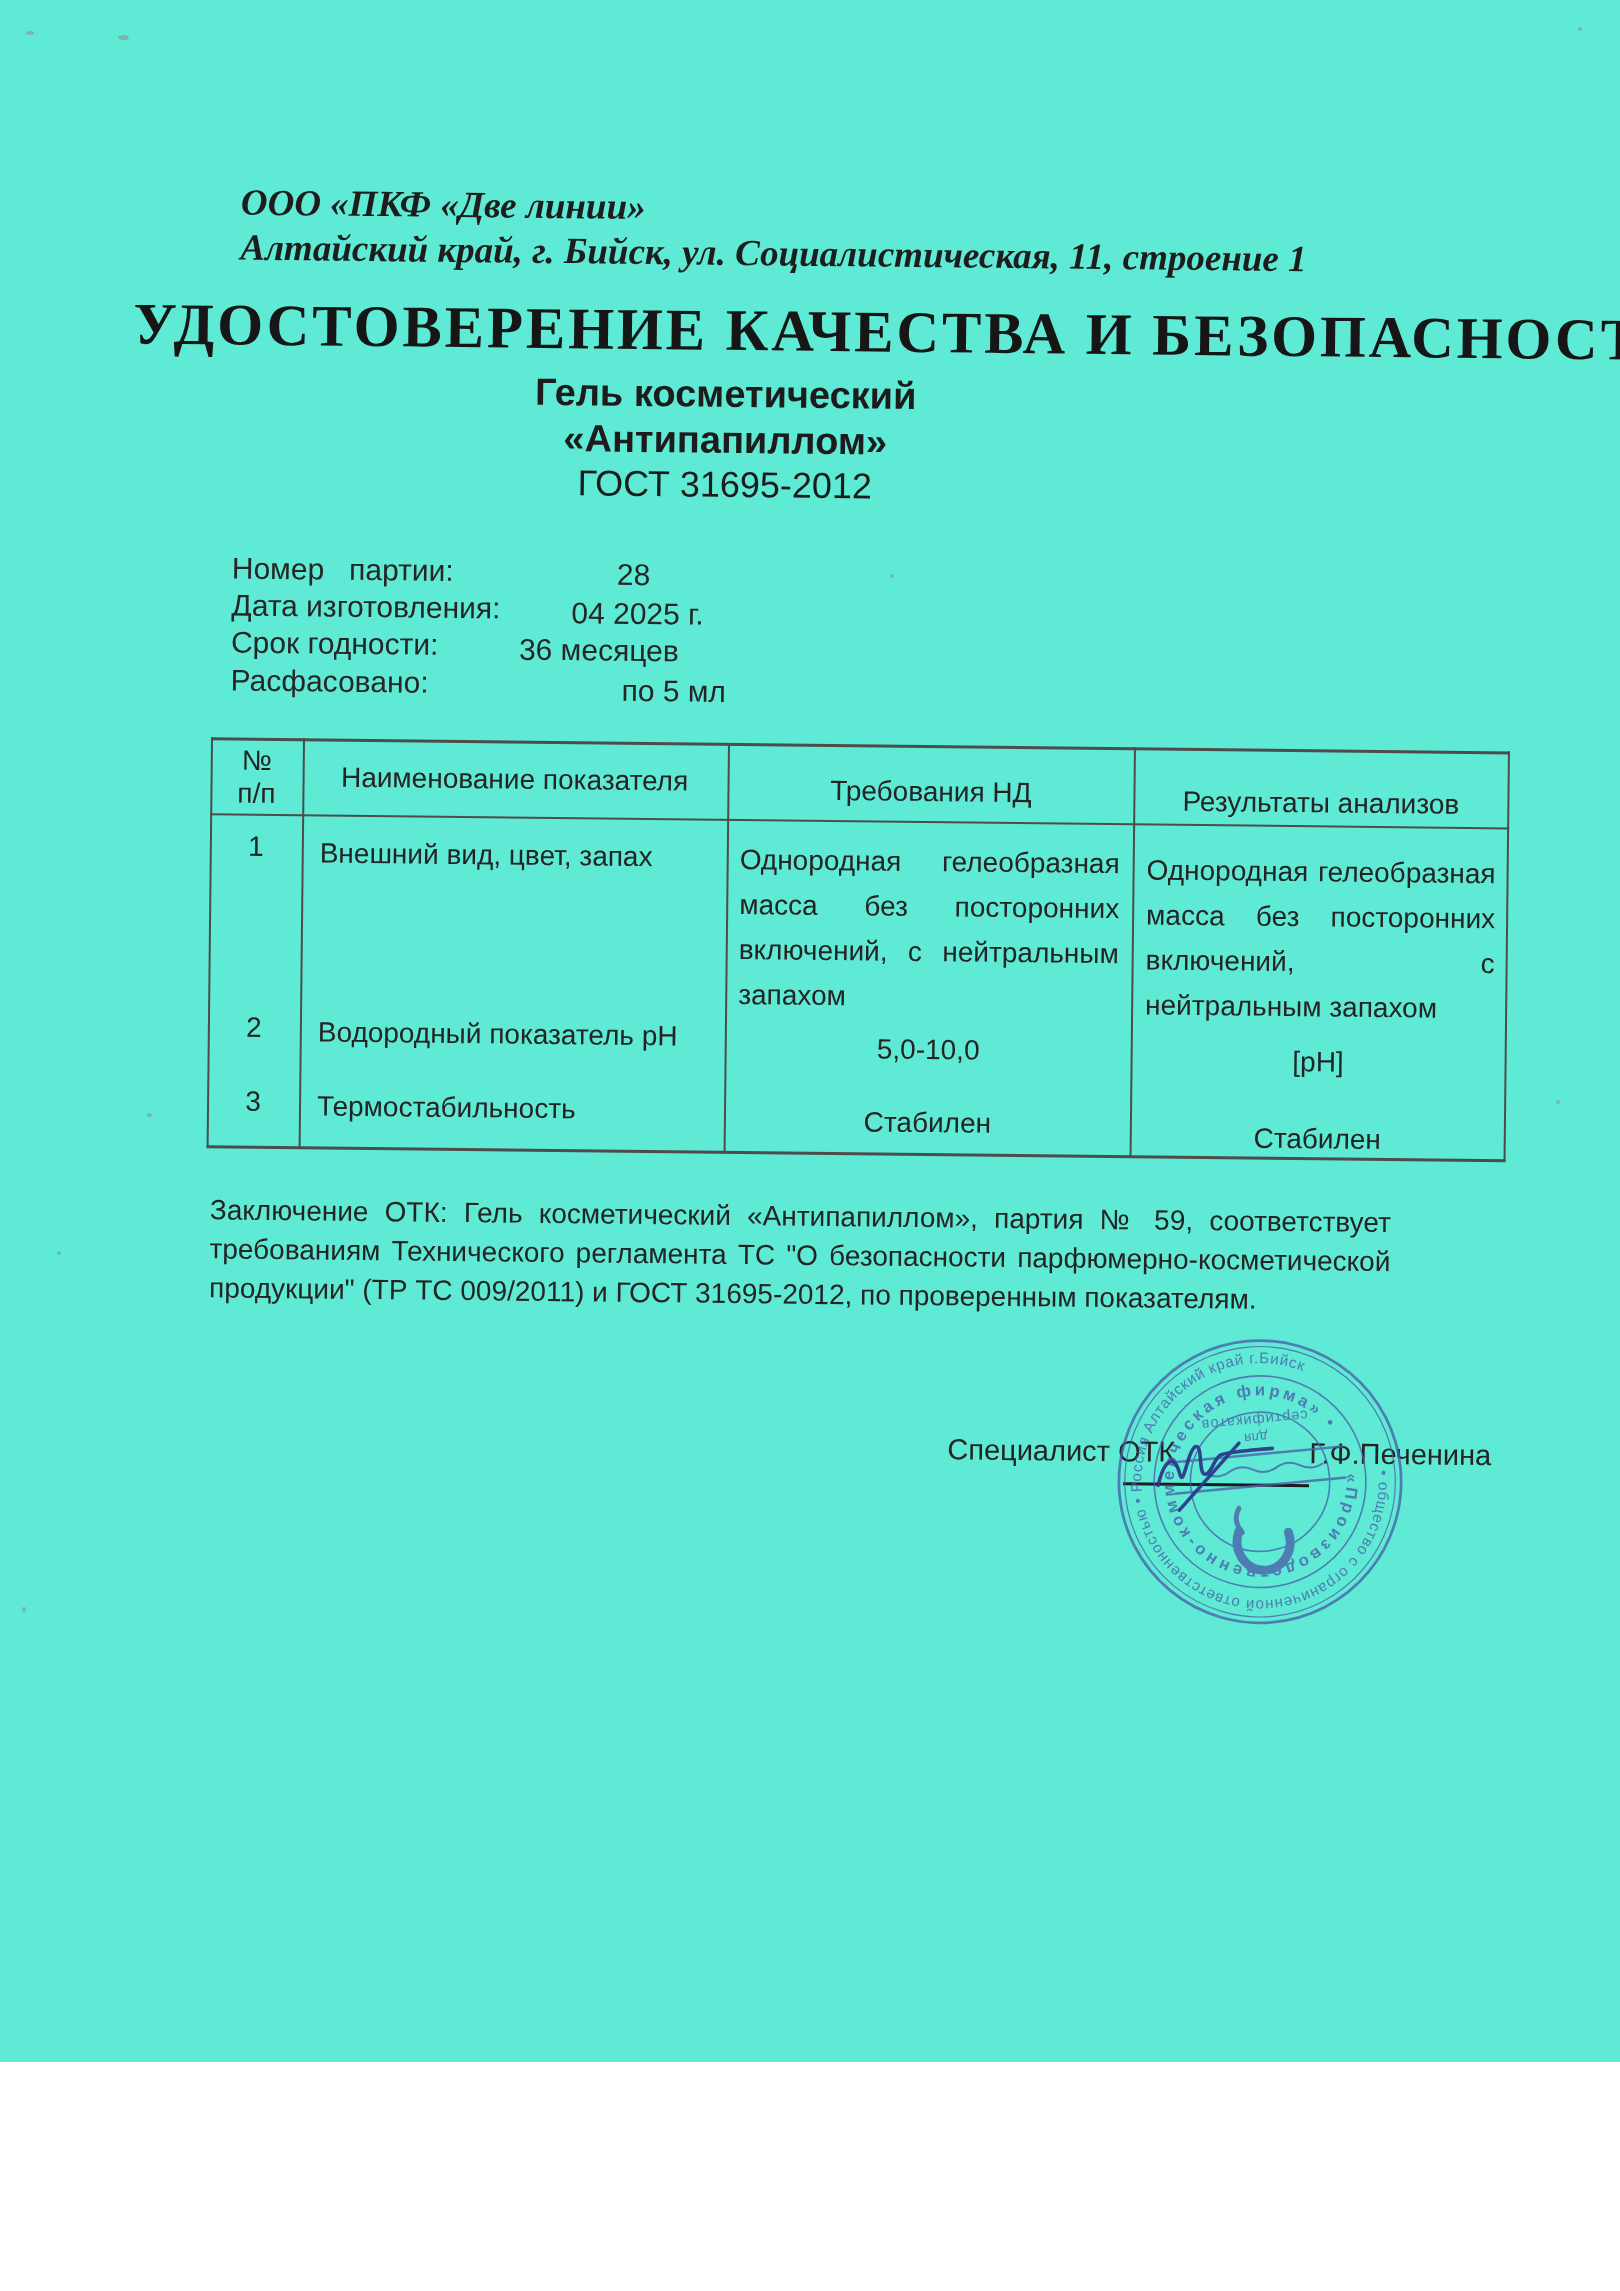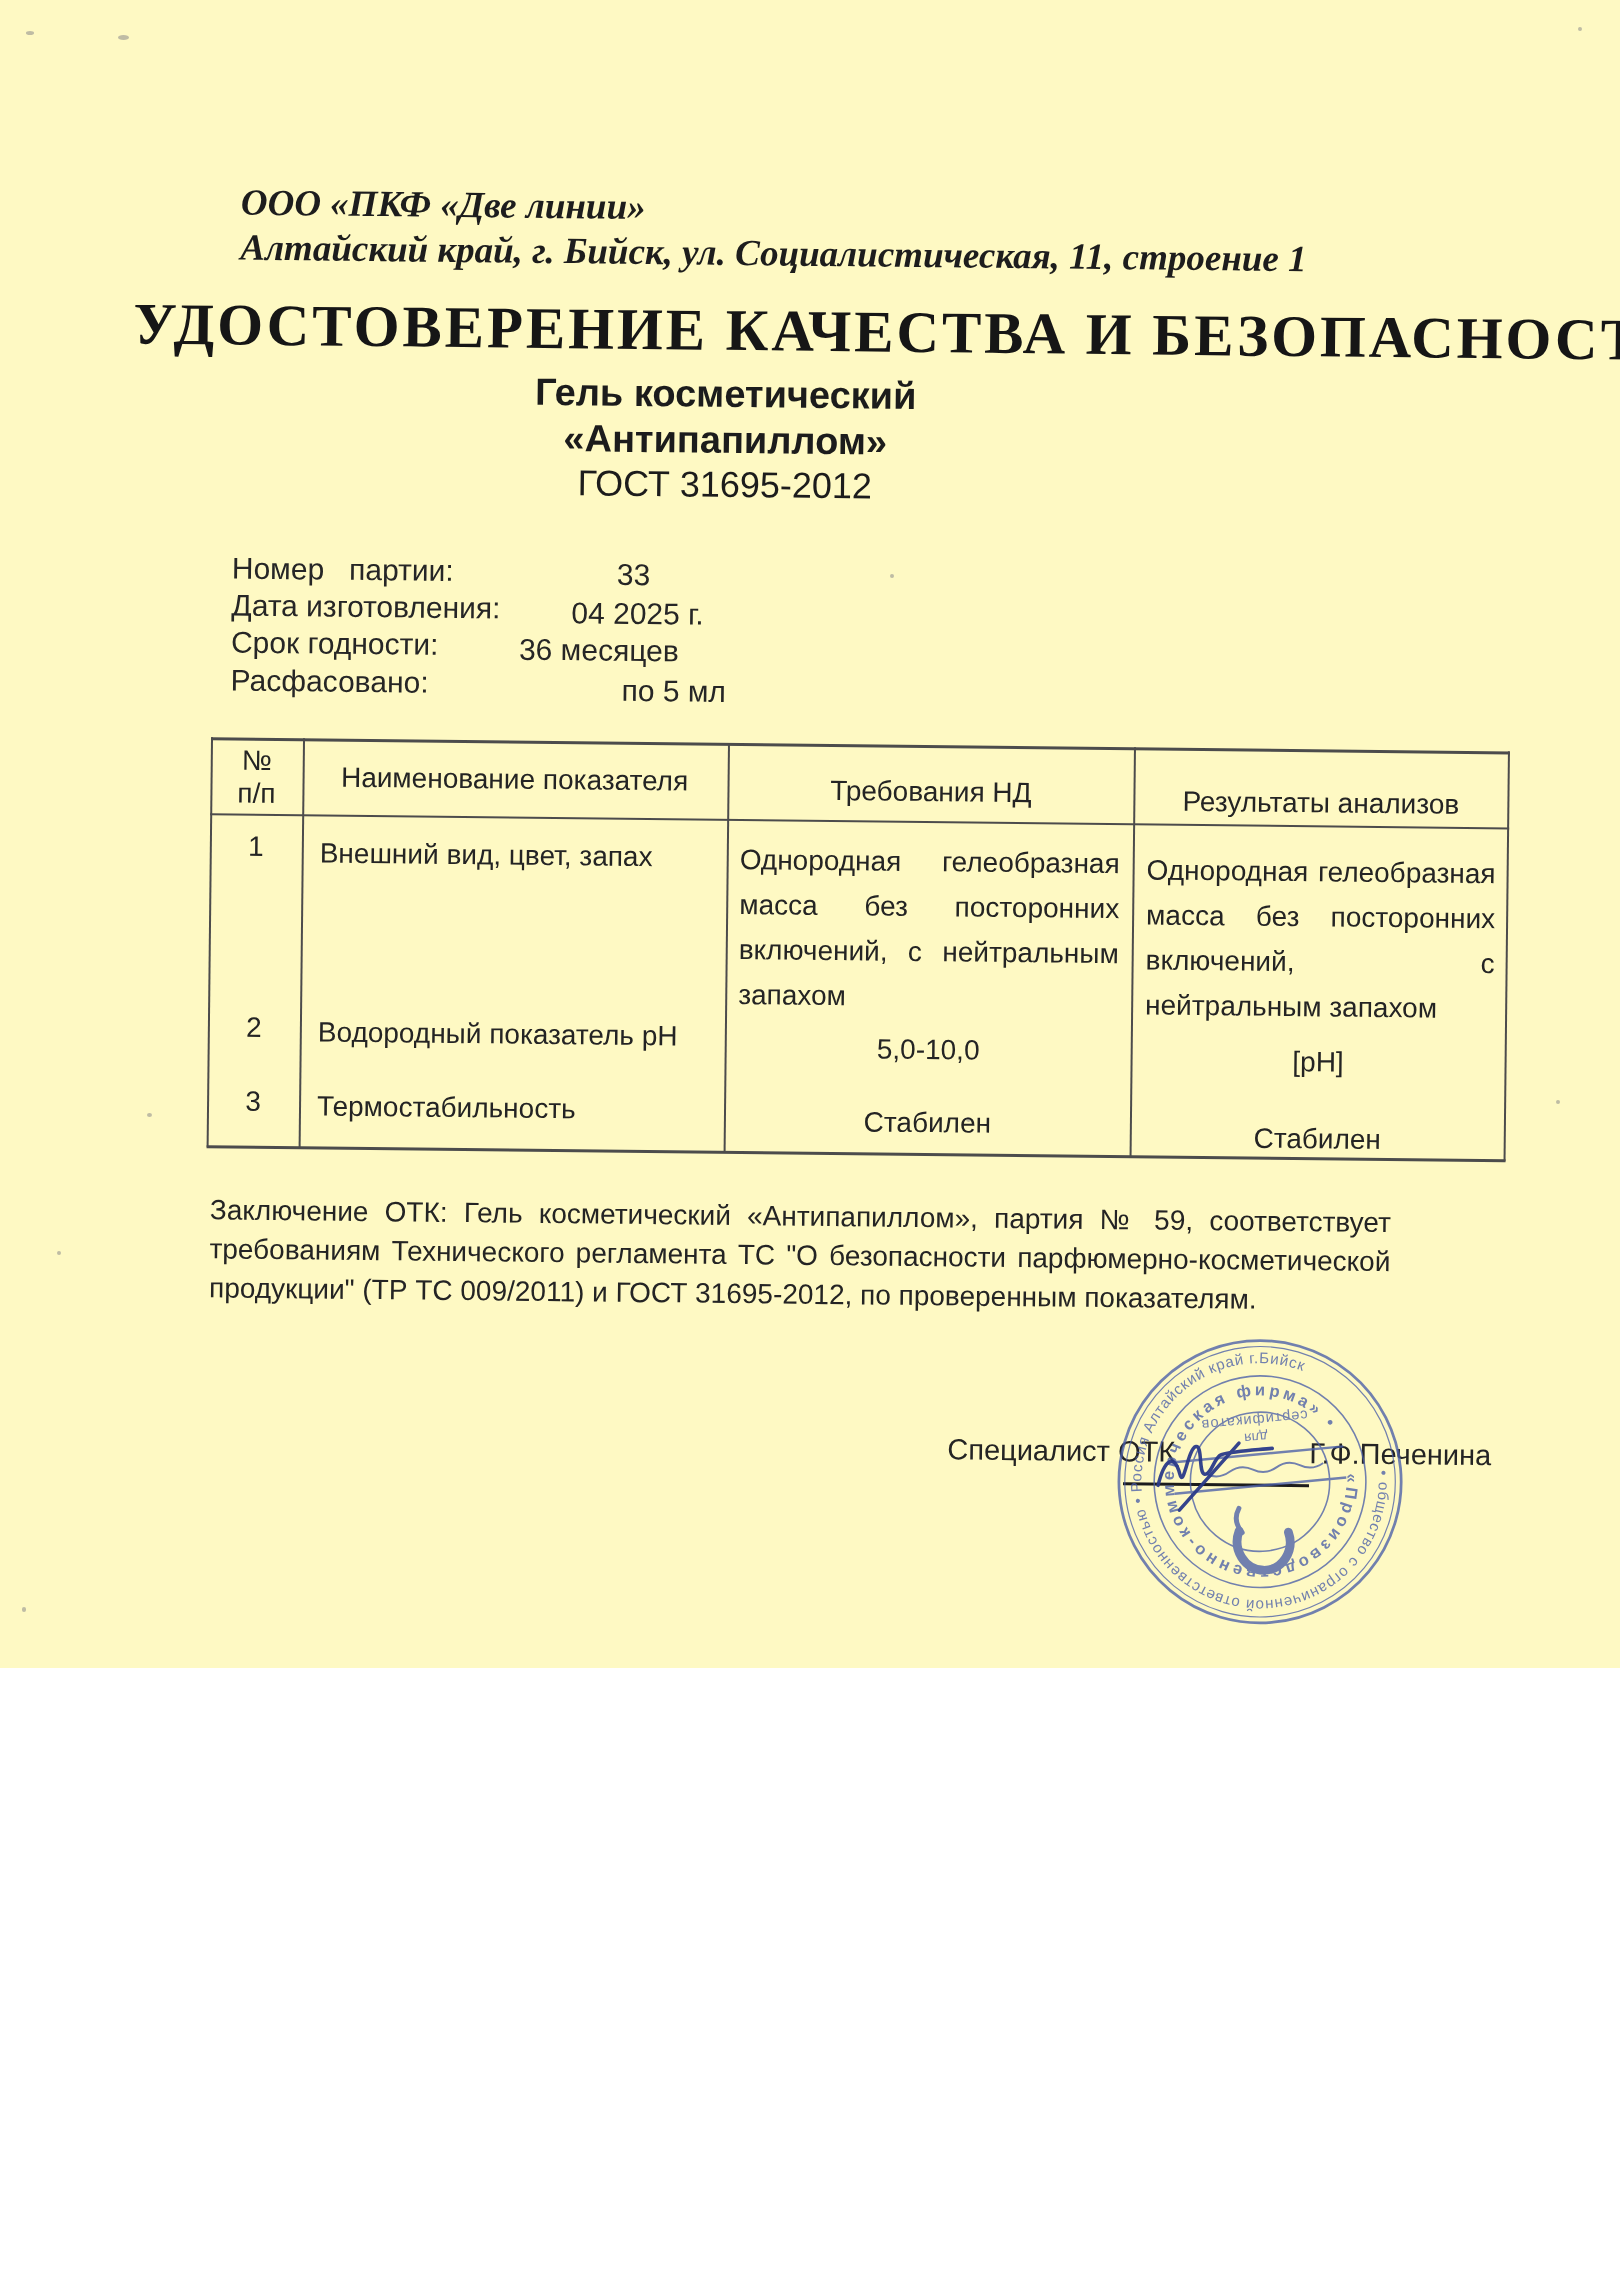--- a/index.html
+++ b/index.html
@@ -1,16 +1,16 @@
 <!DOCTYPE html>
 <html><head>
 <meta charset="utf-8">
 <style>
   html,body{margin:0;padding:0;background:#ffffff;}
-  #page{position:relative;width:1620px;height:1668px;background:#fef9c3;overflow:hidden;
+  #page{position:relative;width:1620px;height:2062px;background:#5eead4;overflow:hidden;
         font-family:"Liberation Sans",sans-serif;color:#222;}
   #scan{position:absolute;left:0;top:0;width:1620px;height:2292px;
         transform:rotate(0.62deg);transform-origin:0 0;}
   .abs{position:absolute;}
   .company{font-family:"Liberation Serif",serif;font-style:italic;font-weight:bold;
            font-size:37px;color:#1d1d1d;white-space:nowrap;}
   .doc-title{font-family:"Liberation Serif",serif;font-weight:bold;font-size:59px;
              letter-spacing:2.9px;color:#161616;text-align:center;white-space:nowrap;}
   .sub{text-align:center;color:#1c1c1c;white-space:nowrap;}
   .sub1,.sub2{font-size:38px;font-weight:bold;}
@@ -51,21 +51,21 @@
 
     <div class="abs company" style="left:243px;top:178px;">ООО «ПКФ «Две линии»</div>
     <div class="abs company" style="left:243px;top:223px;">Алтайский край, г. Бийск, ул. Социалистическая, 11, строение 1</div>
 
     <div class="abs doc-title" style="left:137px;top:288px;width:1392px;">УДОСТОВЕРЕНИЕ КАЧЕСТВА И БЕЗОПАСНОСТИ</div>
     <div class="abs sub sub1" style="left:338px;top:365px;width:784px;">Гель косметический</div>
     <div class="abs sub sub2" style="left:338px;top:411px;width:784px;">«Антипапиллом»</div>
     <div class="abs sub sub3" style="left:338px;top:456px;width:784px;">ГОСТ 31695-2012</div>
 
     <div class="abs field-label" style="left:238px;top:549px;">Номер   партии:</div>
-    <div class="abs field-value" style="left:623px;top:551px;">33</div>
+    <div class="abs field-value" style="left:623px;top:551px;">28</div>
 
     <div class="abs field-label" style="left:238px;top:586px;">Дата изготовления:</div>
     <div class="abs field-value" style="left:578px;top:590px;">04 2025 г.</div>
 
     <div class="abs field-label" style="left:238px;top:623px;">Срок годности:</div>
     <div class="abs field-value" style="left:526px;top:627px;">36 месяцев</div>
 
     <div class="abs field-label" style="left:238px;top:661px;">Расфасовано:</div>
     <div class="abs field-value" style="left:629px;top:667px;">по 5 мл</div>
 

